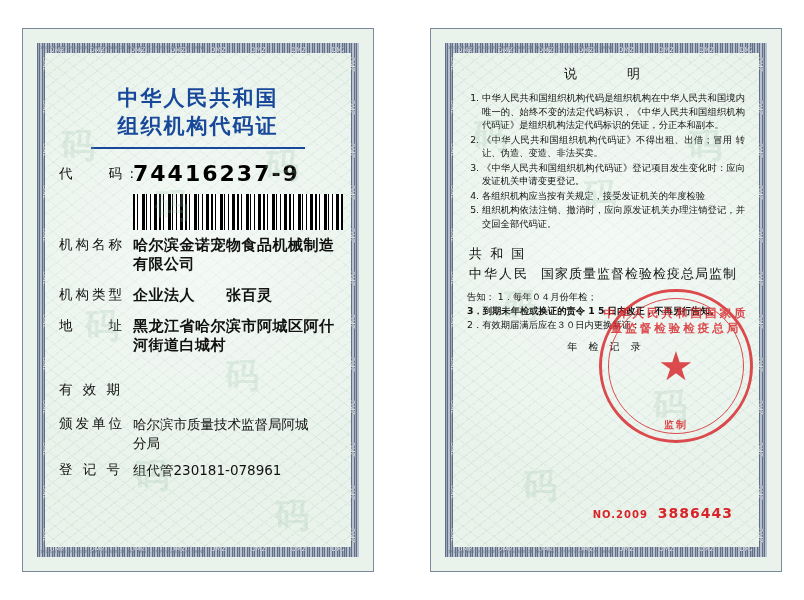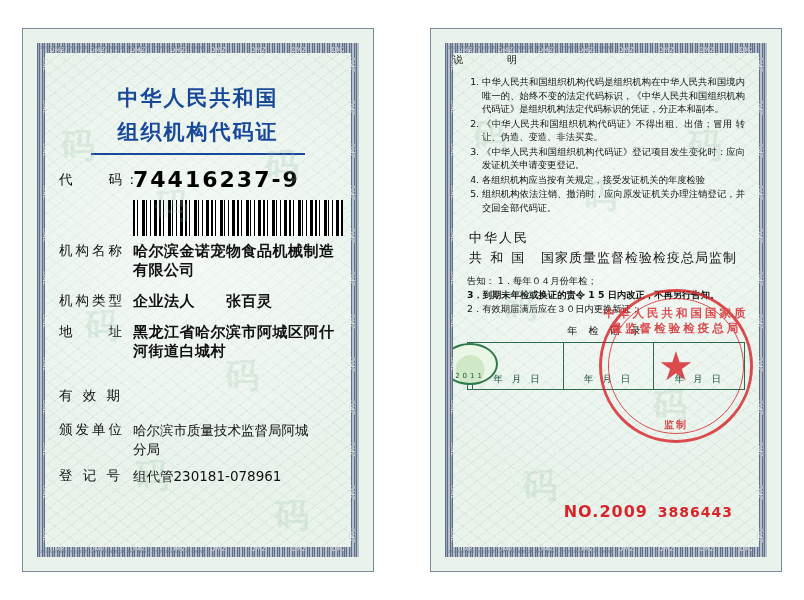--- a/index.html
+++ b/index.html
@@ -112,21 +112,21 @@
 
   
   .title {
     text-align: center;
     color: #17489a;
     font-weight: bold;
     letter-spacing: 2px;
     font-family: "DejaVu Sans", sans-serif;
   }
   .title .l1 { font-size: 21px; margin-top: 31px; }
-  .title .l2 { font-size: 21px; margin-top: 6px; }
+  .title .l2 { font-size: 21px; }
   .title-rule {
     width: 214px;
     height: 2px;
     background: #17489a;
     margin: 7px auto 0;
   }
 
   .row {
     display: flex;
     align-items: flex-start;
@@ -167,23 +167,25 @@
         #000 9px 12px, #fff 12px 13px, #000 13px 14px, #fff 14px 17px,
         #000 17px 18px, #fff 18px 21px, #000 21px 24px, #fff 24px 26px);
   }
 
   .big-name { font-size: 15px; font-weight: bold; letter-spacing: .5px; }
 
   .sep { height: 12px; }
 
   
   .r-title {
-    color: #111;
-    font-size: 10px;
+    text-align: center;
+    color: #111;
+    font-size: 13px;
     letter-spacing: 8px;
+    margin-top: 12px;
     font-weight: normal;
   }
   .r-body {
     margin: 8px 14px 4px 14px;
     font-size: 9.3px;
     line-height: 13.5px;
     color: #111;
     text-align: justify;
   }
   .r-body ol { margin: 0; padding-left: 15px; }
@@ -306,21 +308,21 @@
   .serial {
     position: absolute;
     right: 26px;
     bottom: 26px;
     color: #d8252a;
     font-size: 14px;
     font-weight: bold;
     letter-spacing: 1px;
     z-index: 4;
   }
-  .serial .no { font-size: 16px; margin-right: 4px; }
+  .serial .no { font-size: 10px; margin-right: 4px; }
 </style>
 </head>
 <body>
 
 <div class="page">
 
   <div class="cert left">
     <div class="frame">
       <div class="dmz-band top">
         <span>DMZ</span>
@@ -521,50 +523,33 @@
         </ol>
       </div>
 
       <div class="seal">
         <div class="seal-arc">中华人民共和国国家质量监督检验检疫总局</div>
         <div class="seal-star">★</div>
         <div class="seal-bottom">监制</div>
       </div>
 
       <div class="issuer">
+        <div>共 和 国</div>
         <div>中华人民</div>
-        <div>共 和 国</div>
         <div class="org" style="position:absolute; left:72px; top:20px;">国家质量监督检验检疫总局监制</div>
       </div>
 
       <div class="notice">
         <div>告知： 1．每年０４月份年检；</div>
         <div class="b">3．到期未年检或换证的责令 1 5 日内改正，不再另行告知。</div>
         <div>2．有效期届满后应在３０日内更换新证；</div>
       </div>
 
       <div class="annual-title">年 检 记 录</div>
 
-      <div class="annual">
-        <table>
-          <tbody>
-              <tr>
-            <td class="stamp-cell">
-              <div class="insp-stamp">
-                <span>2011</span>
-              </div>
-              <span></span>
-            </td>
-            <td>年 月 日</td>
-            <td>年 月 日</td>
-            <td>年 月 日</td>
-          </tr>
-        </tbody>
-          </table>
-      </div>
 
       <div class="serial">
         <span class="no">NO.2009</span>
         <span>3886443</span>
       </div>
 
     </div>
   </div>
 
 </div>

